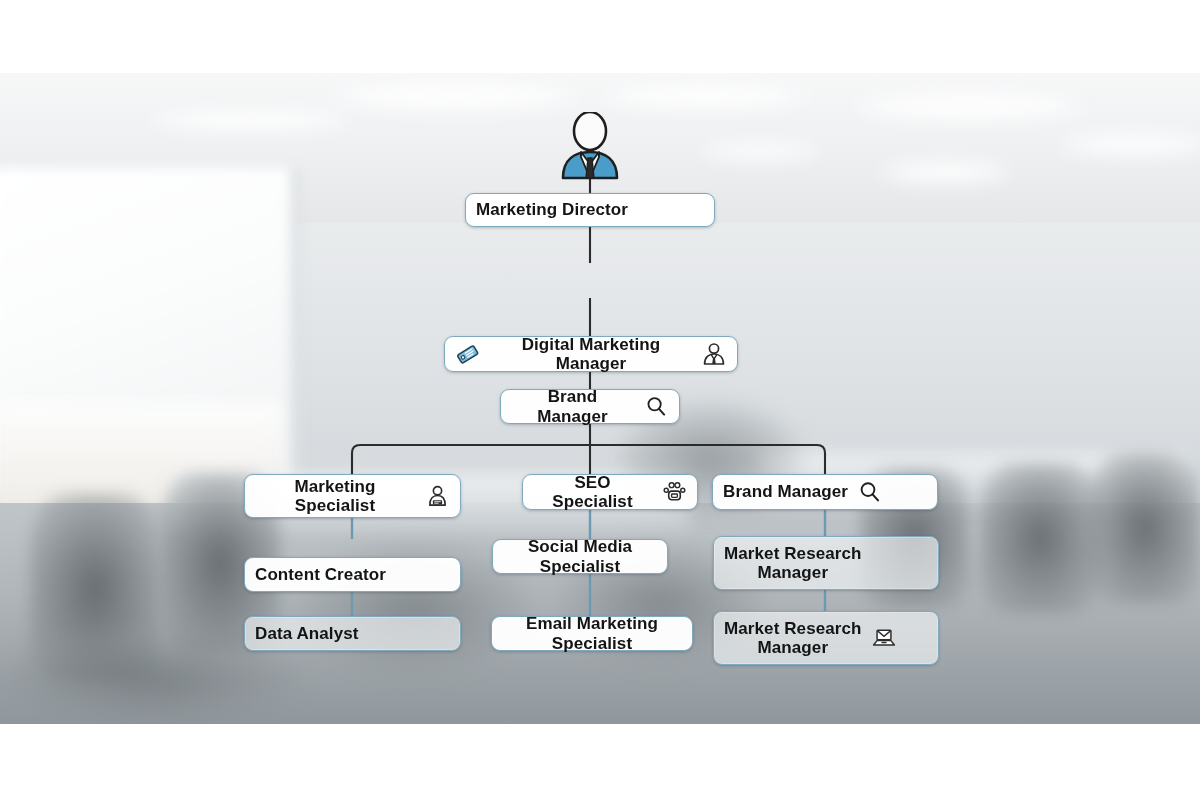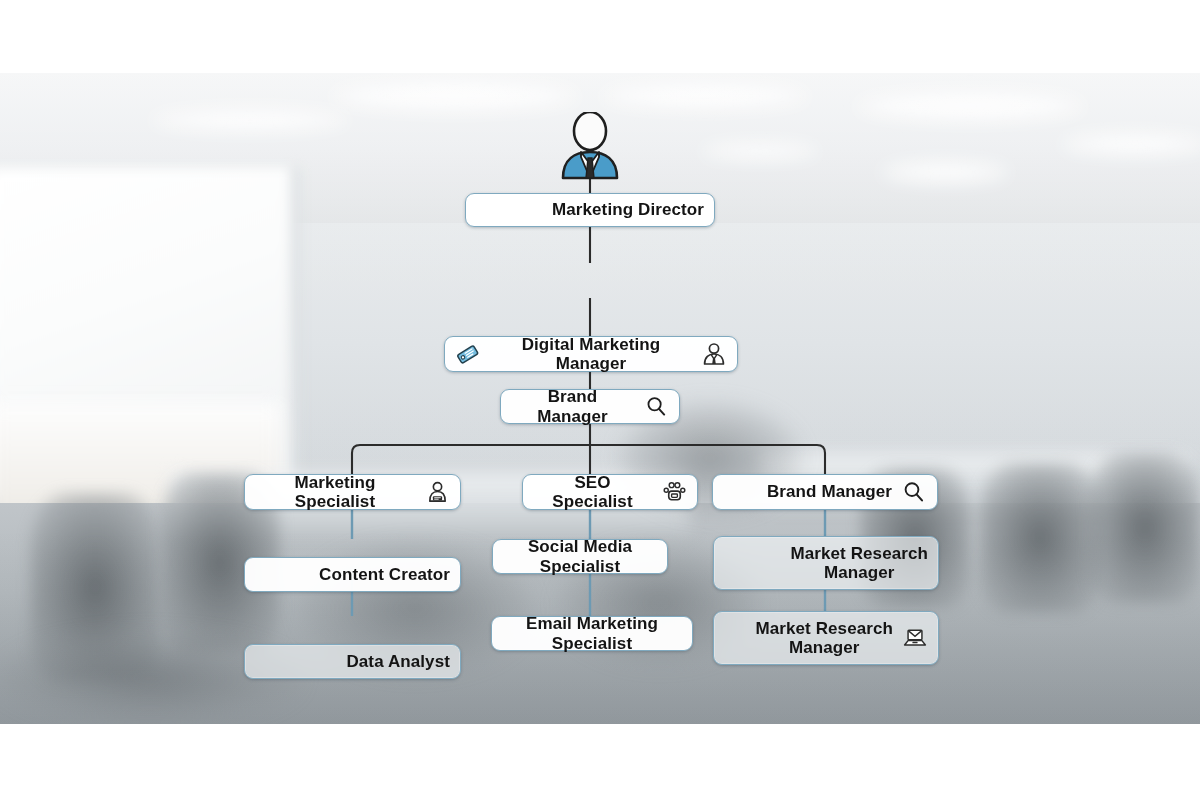--- a/index.html
+++ b/index.html
@@ -105,21 +105,21 @@
 
   .node {
     position: absolute;
     box-sizing: border-box;
     border: 1.6px solid #7fa9bf;
     border-radius: 9px;
     background: rgba(255,255,255,0.97);
     box-shadow: 0 1px 3px rgba(40,60,75,0.30), 0 0 0 0.5px rgba(255,255,255,0.5) inset;
     display: flex;
     align-items: center;
-    justify-content: flex-end;
+    justify-content: flex-start;
     gap: 9px;
     color: #141414;
     font-size: 17px;
     font-weight: 700;
     letter-spacing: 0.1px;
     line-height: 1.12;
     text-align: center;
     padding: 0 10px;
   }
   .node.translucent {
@@ -241,21 +241,21 @@
     <div class="node" style="left:500px;top:389px;width:180px;height:35px;">
       <span class="label">Brand Manager</span>
       <span class="node-icon">
         <svg viewBox="0 0 24 24" width="23" height="23">
           <circle cx="10" cy="9.6" r="6.4" fill="none" stroke="#1f1f1f" stroke-width="1.9"></circle>
           <line x1="14.6" y1="14.4" x2="20" y2="20.4" stroke="#1f1f1f" stroke-width="2.1" stroke-linecap="round"></line>
         </svg>
       </span>
     </div>
 
-    <div class="node" style="left:244px;top:474px;width:217px;height:36px;">
+    <div class="node" style="left:244px;top:474px;width:217px;height:44px;">
       <span class="label">Marketing Specialist</span>
       <span class="node-icon">
         <svg viewBox="0 0 26 26" width="25" height="25">
           <circle cx="13" cy="7" r="4.3" fill="none" stroke="#2c2c2c" stroke-width="1.7"></circle>
           <path d="M 5 22 C 5 15 8.5 12 13 12 C 17.5 12 21 15 21 22 Z" fill="none" stroke="#2c2c2c" stroke-width="1.7" stroke-linejoin="round"></path>
           <rect x="8.2" y="17" width="9.6" height="4.4" rx="1" fill="#2c2c2c"></rect>
           <path d="M 9.6 18.4 h 6.8 M 9.6 20 h 4.6" stroke="#ffffff" stroke-width="0.9"></path>
         </svg>
       </span>
     </div>
@@ -290,21 +290,21 @@
 
     <div class="node" style="left:492px;top:539px;width:176px;height:35px;">
       <span class="label">Social Media Specialist</span>
     </div>
 
     <div class="node translucent" style="left:713px;top:536px;width:226px;height:54px;">
       <span class="label">Market Research
 Manager</span>
     </div>
 
-    <div class="node translucent" style="left:244px;top:616px;width:217px;height:35px;margin-top:28px;">
+    <div class="node translucent" style="left:244px;top:616px;width:217px;height:35px;">
       <span class="label">Data Analyst</span>
     </div>
 
     <div class="node" style="left:491px;top:616px;width:202px;height:35px;">
       <span class="label">Email Marketing Specialist</span>
     </div>
 
     <div class="node translucent" style="left:713px;top:611px;width:226px;height:54px;">
       <span class="label">Market Research
 Manager</span>

